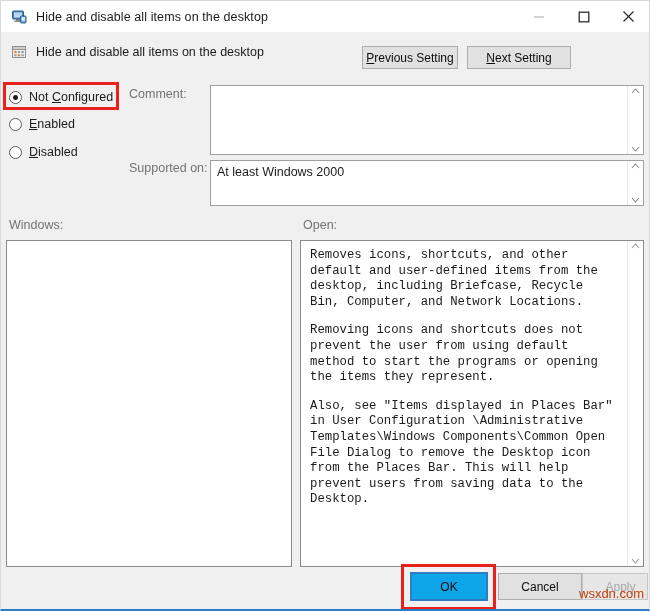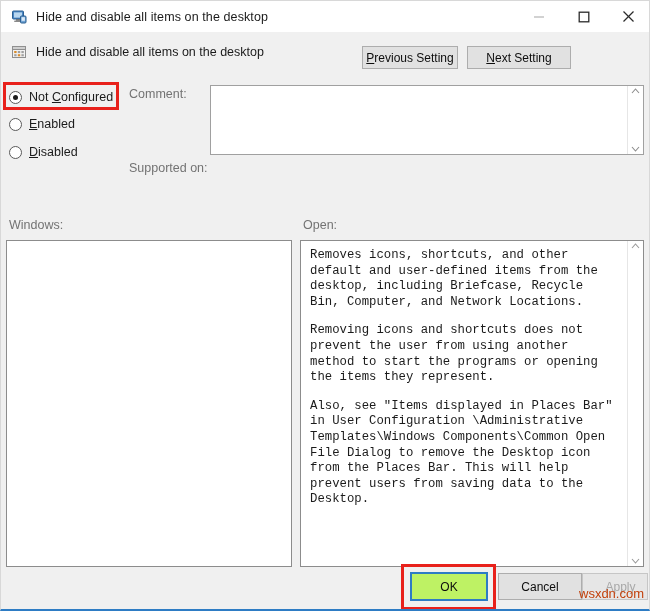--- a/index.html
+++ b/index.html
@@ -138,21 +138,21 @@
     flex: 1 1 auto; padding: 7px 9px 7px 9px;
     font-size: 12.3px; line-height: 15.6px; color: #1b1b1b;
     overflow: hidden;
   }
   #help-text p { margin: 0 0 13px 0; font-family: Liberation Mono, monospace; }
   #help-text p:last-child { margin-bottom: 0; }
 
   
   #btn-ok {
     position: absolute; left: 409px; top: 571px; width: 78px; height: 29px;
-    background: #bef264; border: 2px solid #2e7cc4;
+    background: #0ea5e9; border: 2px solid #2e7cc4;
   }
   #btn-cancel {
     position: absolute; left: 497px; top: 572px; width: 84px; height: 27px;
   }
   #btn-apply {
     position: absolute; left: 581px; top: 572px; width: 66px; height: 27px;
     color: #a8a8a8; border-color: #c6c6c6; background: #e6e6e6; padding-left: 11px;
   }
 
   #watermark {
@@ -243,29 +243,40 @@
       <svg width="9" height="6" viewBox="0 0 9 6">
           <polyline points="1,5 4.5,1 8,5" fill="none" stroke="#8d8d8d" stroke-width="1.1"></polyline>
         </svg>
       <svg width="9" height="6" viewBox="0 0 9 6">
           <polyline points="1,1 4.5,5 8,1" fill="none" stroke="#8d8d8d" stroke-width="1.1"></polyline>
         </svg>
     </div>
   </div>
 
   <div class="field-label" id="label-supported">Supported on:</div>
+  <div class="textbox" id="box-supported">
+    <div class="textbox-content">At least Windows 2000</div>
+    <div class="vscroll">
+      <svg width="9" height="6" viewBox="0 0 9 6">
+          <polyline points="1,5 4.5,1 8,5" fill="none" stroke="#8d8d8d" stroke-width="1.1"></polyline>
+        </svg>
+      <svg width="9" height="6" viewBox="0 0 9 6">
+          <polyline points="1,1 4.5,5 8,1" fill="none" stroke="#8d8d8d" stroke-width="1.1"></polyline>
+        </svg>
+    </div>
+  </div>
 
   <div class="field-label" id="label-options">Windows:</div>
   <div id="panel-options"></div>
 
   <div class="field-label" id="label-help">Open:</div>
   <div id="panel-help">
     <div id="help-text">
       <p>Removes icons, shortcuts, and other default and user-defined items from the desktop, including Briefcase, Recycle Bin, Computer, and Network Locations.</p>
-      <p>Removing icons and shortcuts does not prevent the user from using another method to start the programs or opening the items they represent.</p>
+      <p>Removing icons and shortcuts does not prevent the user from using default method to start the programs or opening the items they represent.</p>
       <p>Also, see "Items displayed in Places Bar" in User Configuration \Administrative Templates\Windows Components\Common Open File Dialog to remove the Desktop icon from the Places Bar. This will help prevent users from saving data to the Desktop.</p>
     </div>
     <div class="vscroll">
       <svg width="9" height="6" viewBox="0 0 9 6">
           <polyline points="1,5 4.5,1 8,5" fill="none" stroke="#9a9a9a" stroke-width="1.1"></polyline>
         </svg>
       <svg width="9" height="6" viewBox="0 0 9 6">
           <polyline points="1,1 4.5,5 8,1" fill="none" stroke="#9a9a9a" stroke-width="1.1"></polyline>
         </svg>
     </div>

